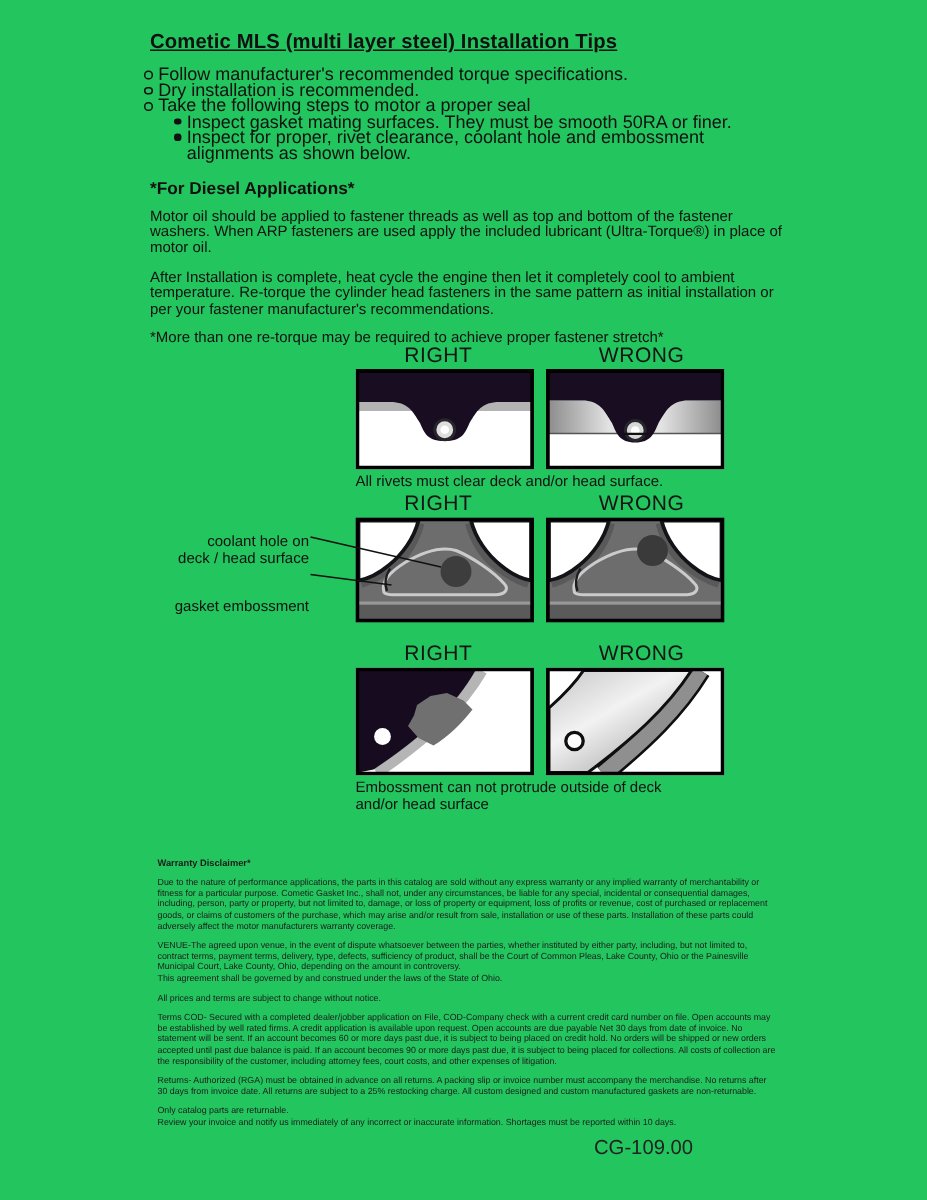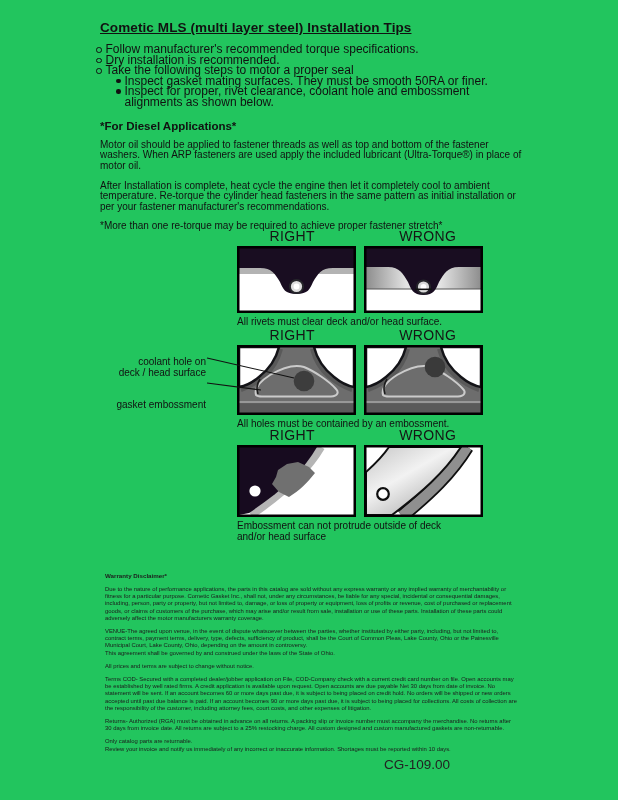--- a/index.html
+++ b/index.html
@@ -31,21 +31,21 @@
   .fig2-labels{position:absolute;left:92px;top:345px;width:114px;text-align:right;
                font-size:10px;line-height:11px;white-space:pre-line;}
   .fig2-labels .lbl2{margin-top:10px;}
   .leaders{position:absolute;left:206px;top:350px;pointer-events:none;}
 
   
   .legal{position:absolute;left:105px;top:572px;width:412px;color:#1c1c1c;}
   .legal h3{font-size:6.2px;margin:0 0 7px 0;}
   .legal p{font-size:5.9px;line-height:7.2px;margin:0 0 6px 0;white-space:pre-line;}
 
-  .code{position:absolute;left:384px;top:757px;font-size:13.5px;color:#222;}
+  .code{position:absolute;left:396px;top:757px;font-size:13.5px;color:#222;}
 </style>
 </head>
 <body>
 
 <div class="page">
 
   <div class="head">
     <h1 class="title">Cometic MLS (multi layer steel) Installation Tips</h1>
     <div class="bullet">
       <span class="bm"></span>
@@ -140,21 +140,20 @@
         <path d="M4,45 C13,42 21,37 28,31 C36,24 41,15 44,4" fill="none" stroke="#595959" stroke-width="4"></path>
         <path d="M115,45 C106,42 98,37 91,31 C83,24 78,15 75,4" fill="none" stroke="#595959" stroke-width="4"></path>
         <path d="M2,2 H42 C39,14 31,25 22,32 C16,37 8,41 2,42 Z" fill="#ffffff" stroke="#141418" stroke-width="2.5"></path>
         <path d="M117,2 H77 C80,14 88,25 97,32 C103,37 111,41 117,42 Z" fill="#ffffff" stroke="#141418" stroke-width="2.5"></path>
         <path d="M19,50 C17,43 22,37 33,30 C45,23 57,19 67,22 C77,26 92,36 99,44 C102,47 101,51 94,51.5 L25,51.5 C21,51.5 20,51 19,50 Z" fill="none" stroke="#cbcbcb" stroke-width="2"></path>
         <path d="M23,34 C20,39 19,44 21,49" fill="none" stroke="#1d1d1d" stroke-width="1.6"></path>
         <circle cx="71" cy="22" r="10.3" fill="#3a3a3a"></circle>
         <rect x="1.25" y="1.25" width="116.5" height="67.5" fill="none" stroke="#000" stroke-width="2.5"></rect>
       </svg>
     </div>
-    <div class="figcap">All holes must be contained by an embossment.</div>
   </div>
 
   <div class="fig2-labels">
     <div class="lbl1">coolant hole on
 deck / head surface</div>
     <div class="lbl2">gasket embossment</div>
   </div>
   <svg class="leaders" width="92" height="45" viewBox="0 0 92 45">
     <line x1="1" y1="8" x2="88" y2="28" stroke="#111" stroke-width="1.1"></line>
     <line x1="1" y1="33" x2="55" y2="40" stroke="#111" stroke-width="1.1"></line>

